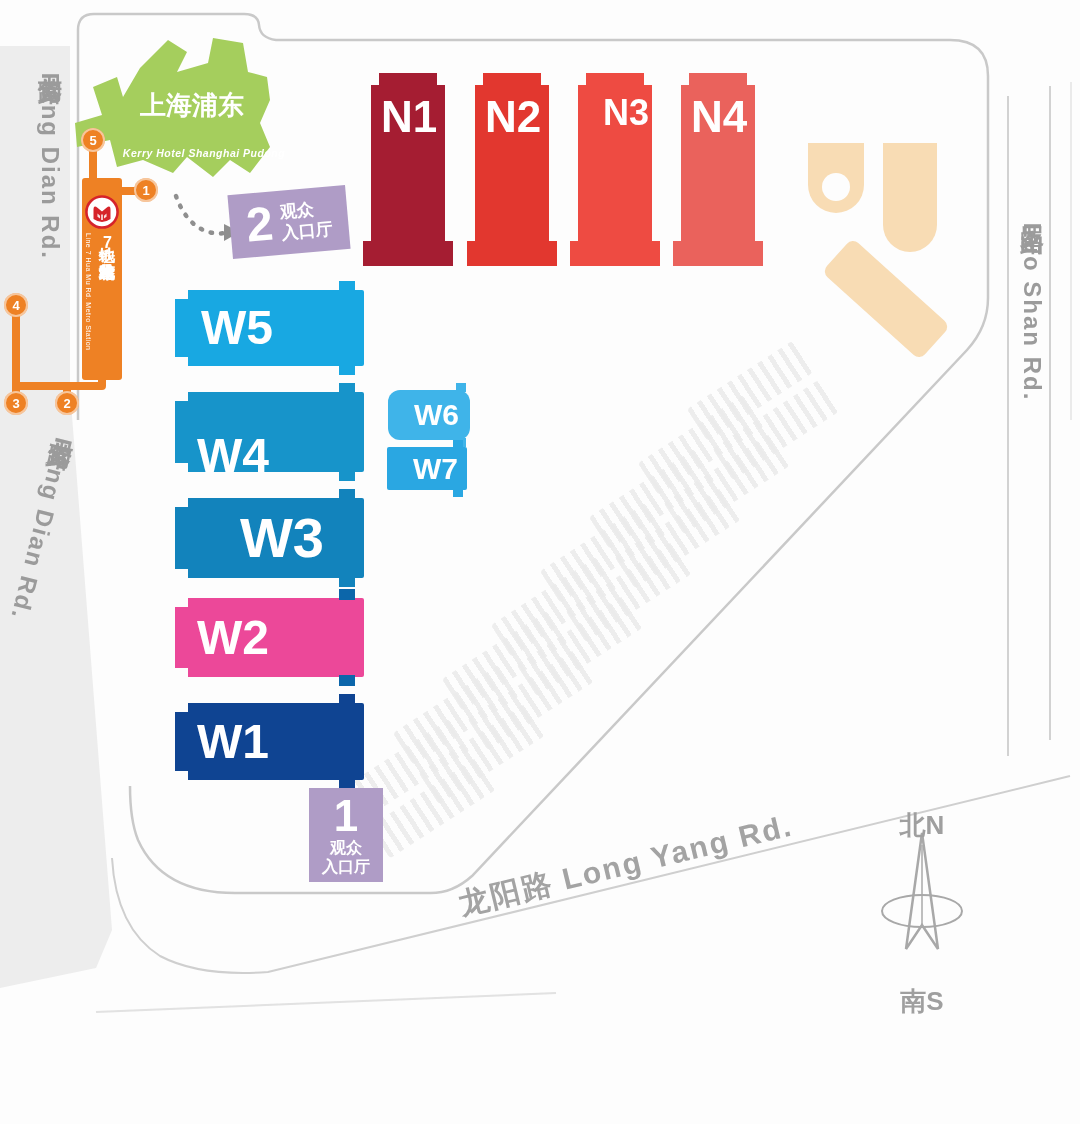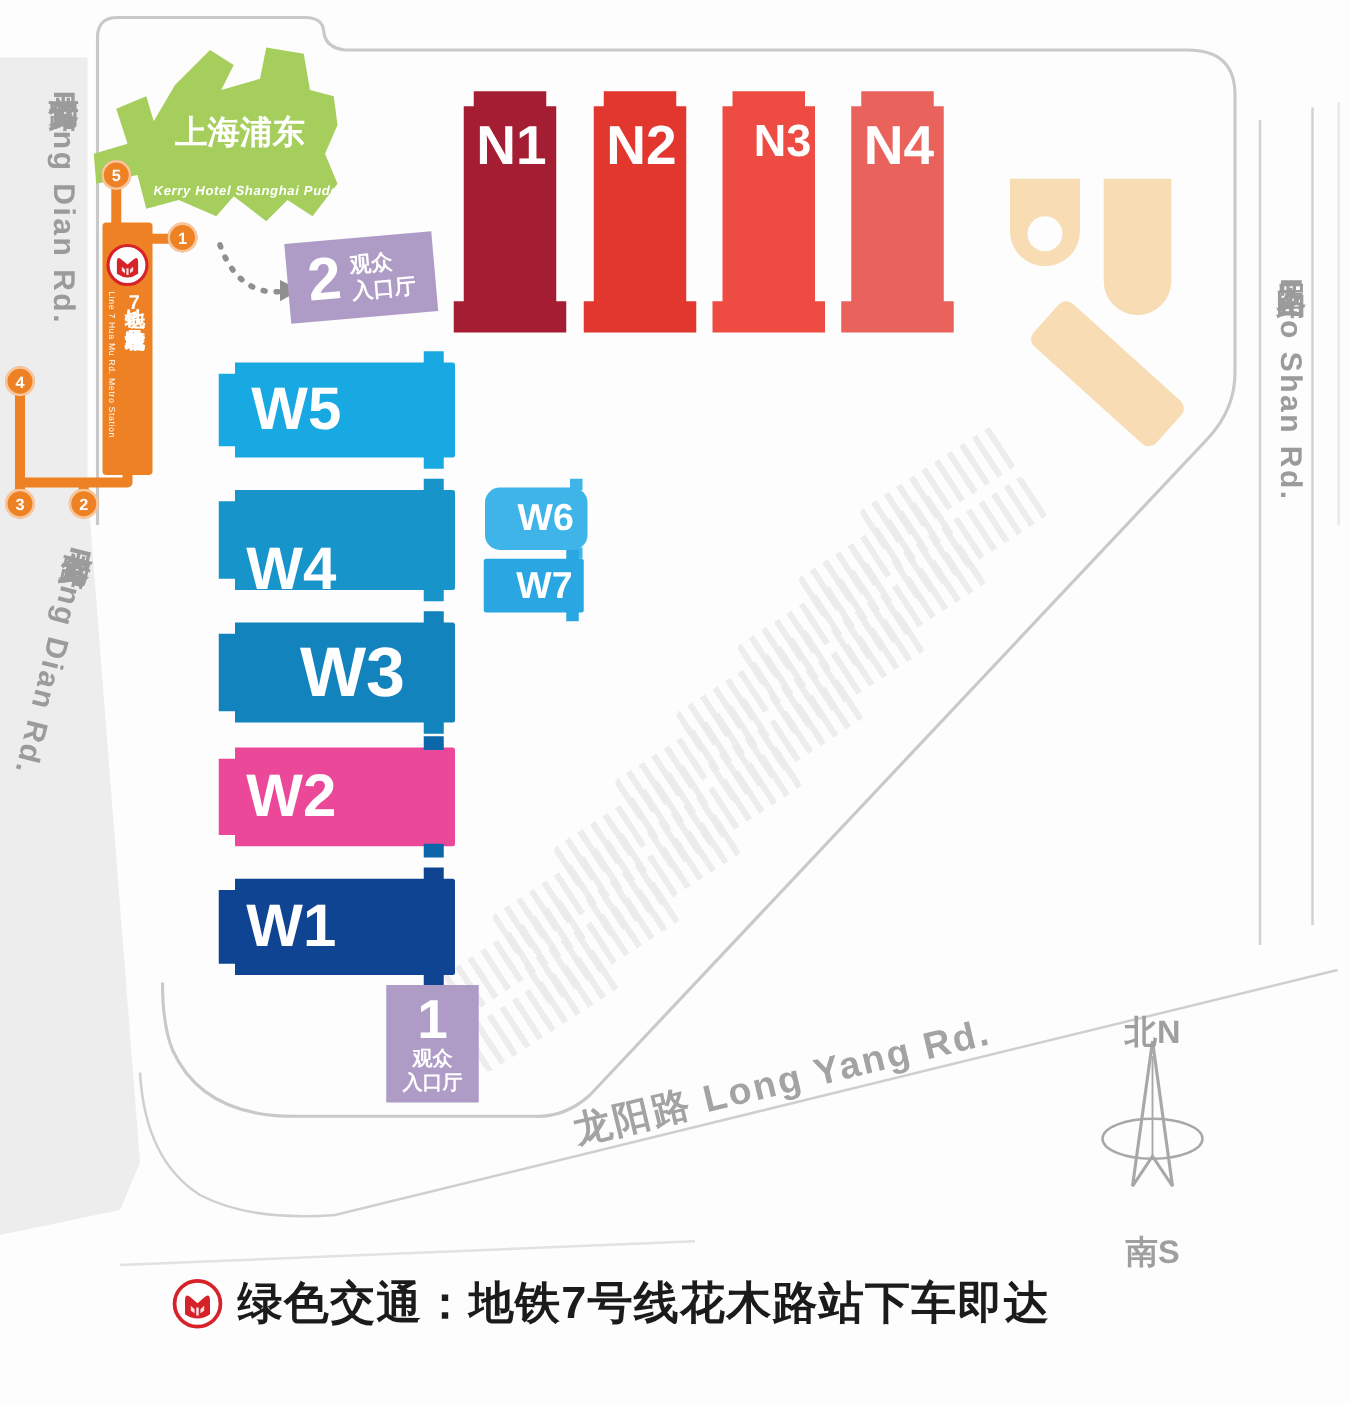--- a/index.html
+++ b/index.html
@@ -216,22 +216,14 @@
   </div>
 
   <svg class="abs" style="left:857px;top:820px;" width="130" height="170" viewBox="-65 -85 130 170">
     <path d="M0,-72 L-16,44 L0,20 L16,44 Z" fill="none" stroke="#a8a8a8" stroke-width="2.5"></path>
     <path d="M0,-60 L0,20" stroke="#a8a8a8" stroke-width="1.5"></path>
     <ellipse cx="0" cy="6" rx="40" ry="16" fill="none" stroke="#a8a8a8" stroke-width="2"></ellipse>
   </svg>
   <div class="compass-label" style="left:922px;top:808px;">北N</div>
   <div class="compass-label" style="left:922px;top:984px;">南S</div>
 
-  <div id="legend">
-    <svg width="40" height="40" viewBox="-12 -12 24 24">
-      <circle r="11" fill="#fff" stroke="#D6232A" stroke-width="1.8"></circle>
-      <path d="M-6,5 L-6,-1.5 Q-6,-5.4 -3.2,-3 L0,-0.3 L3.2,-3 Q6,-5.4 6,-1.5 L6,5 Q0,9.2 -6,5 Z" fill="#D6232A"></path>
-      <path d="M-3.2,3.4 L-3.2,1 L-1.4,2.6 L-1.4,4.6 Z M3.2,3.4 L3.2,1 L1.4,2.6 L1.4,4.6 Z M-0.6,1.8 L0.6,1.8 L0.6,5.6 L-0.6,5.6 Z" fill="#fff" opacity=".85"></path>
-    </svg>
-    <span id="legend-text">绿色交通：地铁7号线花木路站下车即达</span>
-  </div>
 
 </div>
 
 </body></html>

